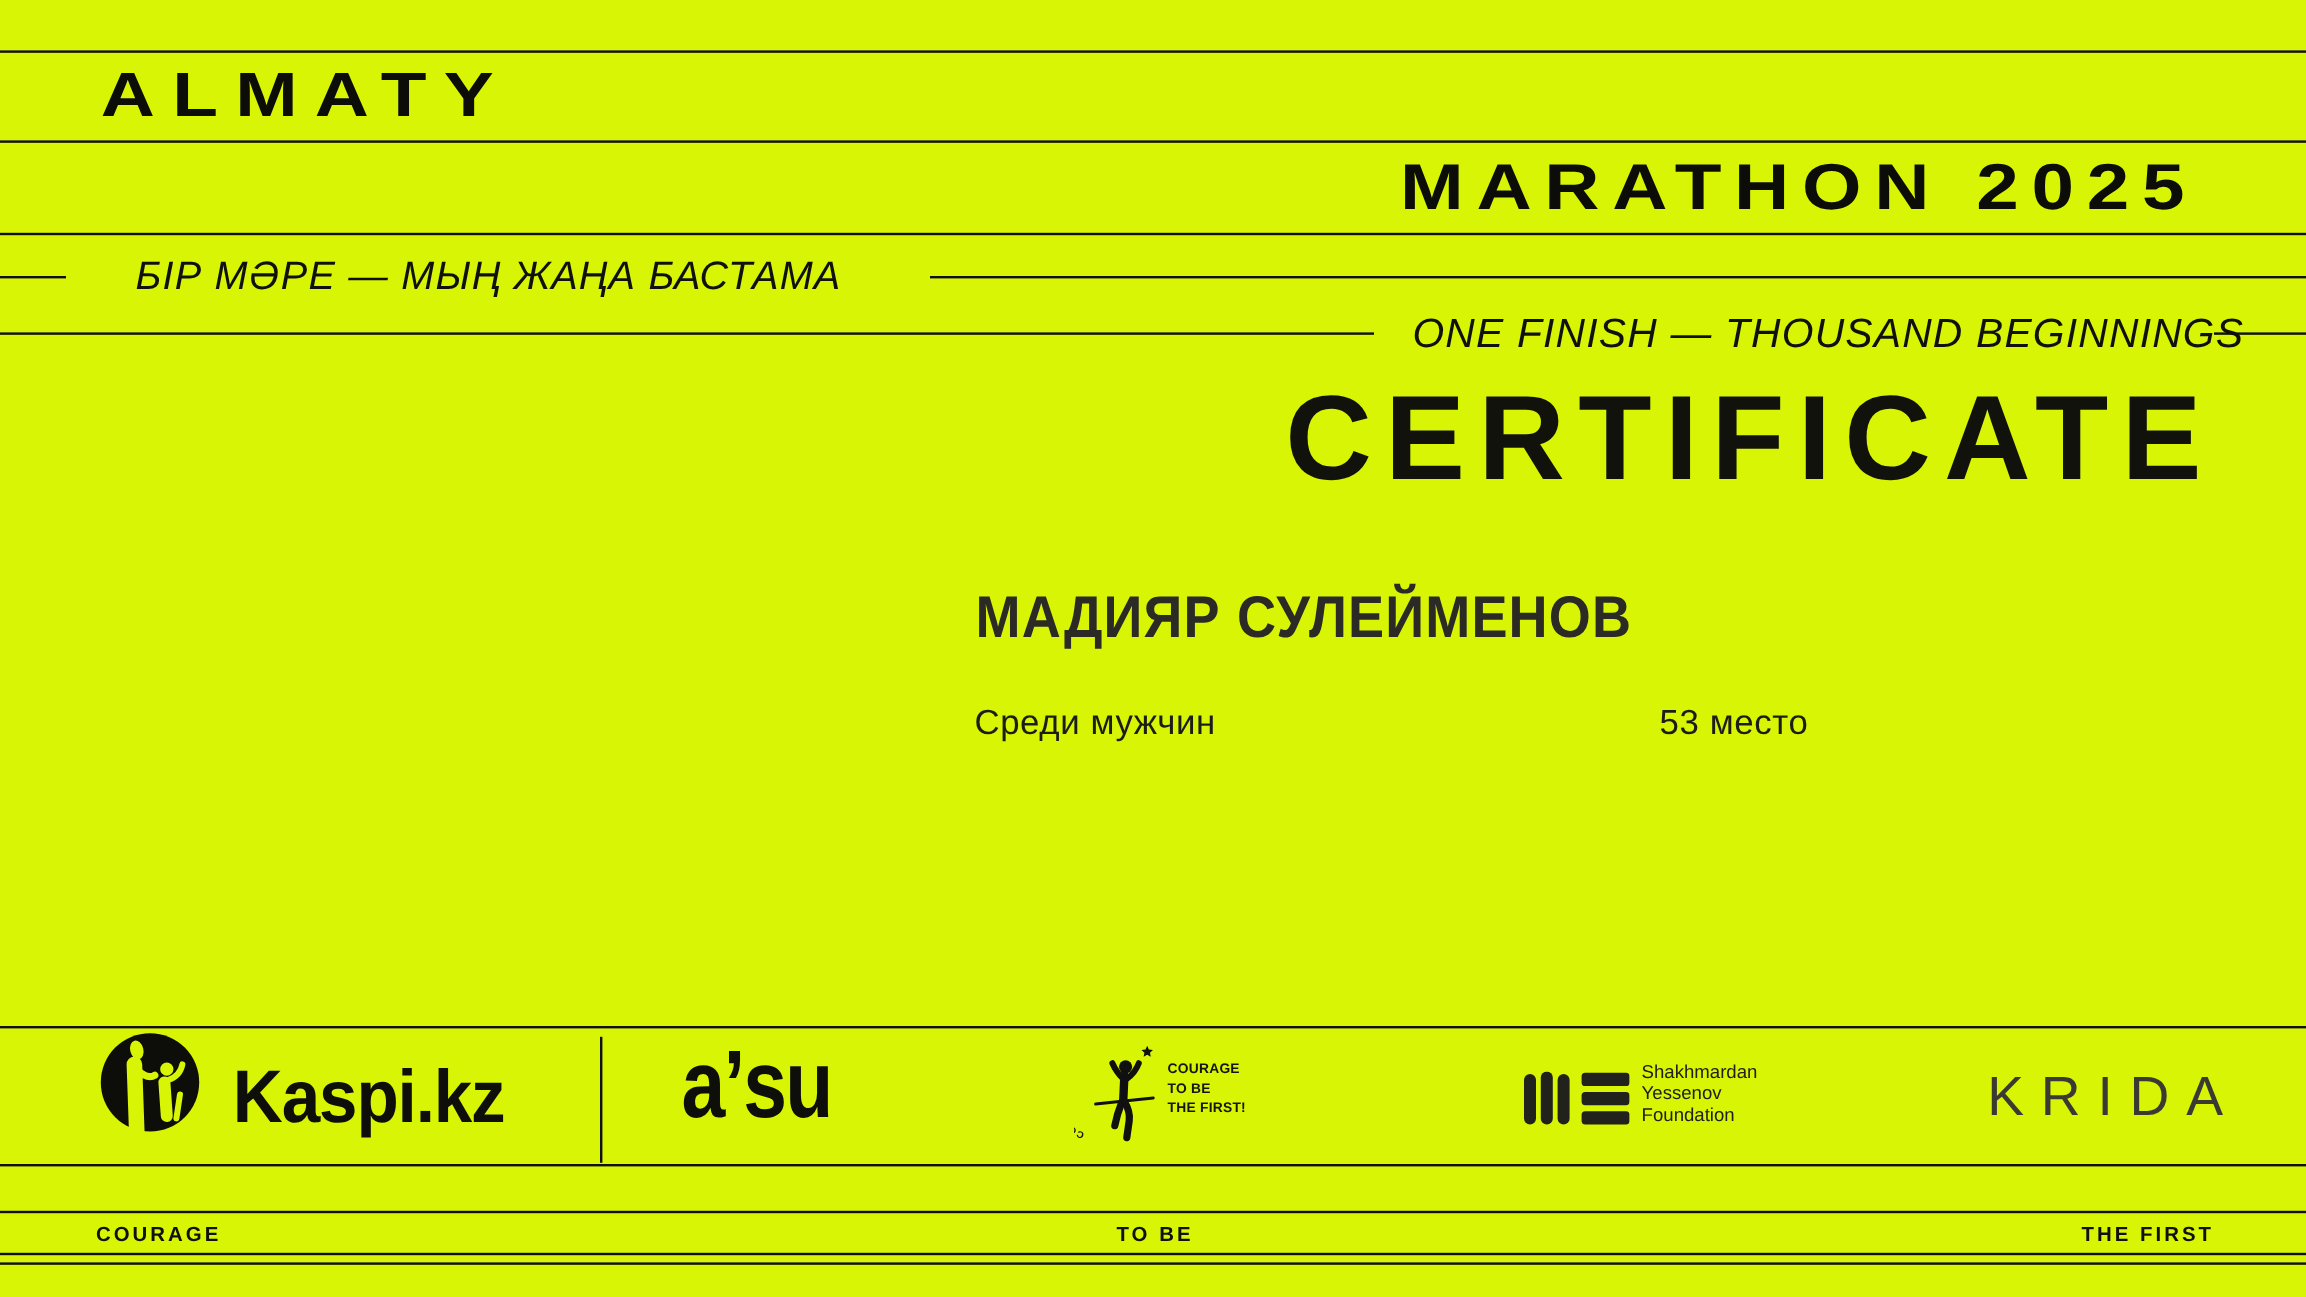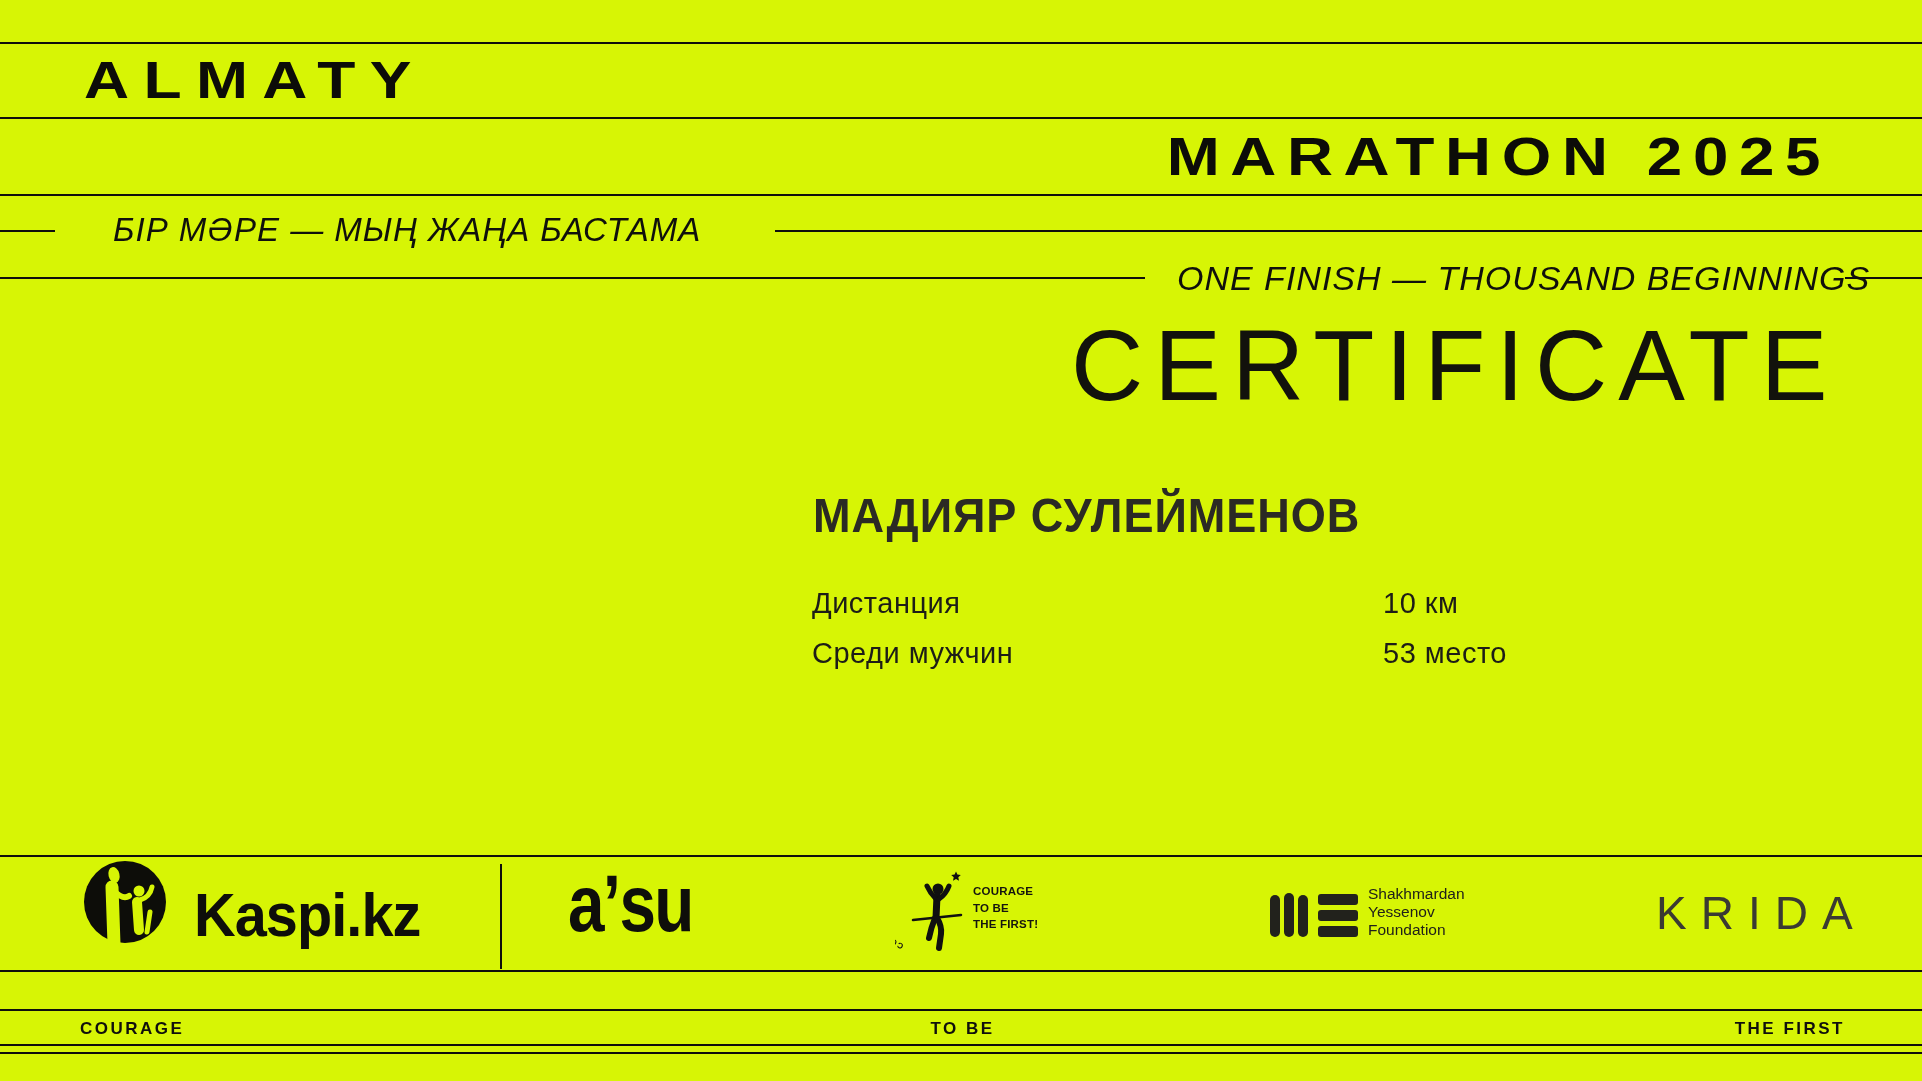--- a/index.html
+++ b/index.html
@@ -23,21 +23,21 @@
     font-size:54px;font-weight:700;letter-spacing:9px;line-height:1;
     transform:scaleX(1.18);transform-origin:right top;color:#0c0c08;white-space:nowrap;
   }
   .tagline{
     position:absolute;font-style:italic;line-height:1;color:#10100c;white-space:nowrap;
   }
   .tagline.kz{left:113px;top:213px;font-size:33px;letter-spacing:1px;}
   .tagline.en{left:1177px;top:261px;font-size:34px;letter-spacing:1px;}
   .cert-title{
     position:absolute;left:1071px;top:315px;
-    font-size:100px;font-weight:400;letter-spacing:11px;line-height:1;
+    font-size:100px;font-weight:700;letter-spacing:11px;line-height:1;
     color:#12120c;white-space:nowrap;
   }
   .recipient{
     position:absolute;left:813px;top:491px;
     font-size:49px;font-weight:700;letter-spacing:1px;line-height:1;
     transform:scaleX(0.92);transform-origin:left top;color:#2b2a24;white-space:nowrap;
   }
   .results{position:absolute;left:812px;top:578px;width:800px;}
   .row{position:relative;height:50px;display:flex;align-items:center;}
   .lbl{font-size:29px;letter-spacing:0.5px;color:#1d1d17;white-space:nowrap;}
@@ -95,24 +95,20 @@
 
   <div class="seg" style="top:277px;left:0;width:1145px"></div>
   <div class="tagline en">ONE FINISH — THOUSAND BEGINNINGS</div>
   <div class="seg" style="top:277px;left:1845px;right:0"></div>
 
   <div class="cert-title">CERTIFICATE</div>
 
   <div class="recipient">МАДИЯР СУЛЕЙМЕНОВ</div>
 
   <div class="results">
-    <div class="row">
-      <span class="lbl">Дистанция</span>
-      <span class="val">10 км</span>
-    </div>
     <div class="row">
       <span class="lbl">Среди мужчин</span>
       <span class="val">53 место</span>
     </div>
   </div>
 
   <div class="hline" style="top:855px"></div>
 
   <div class="kaspi-logo">
     <svg width="90" height="95" viewBox="0 0 90 95">

